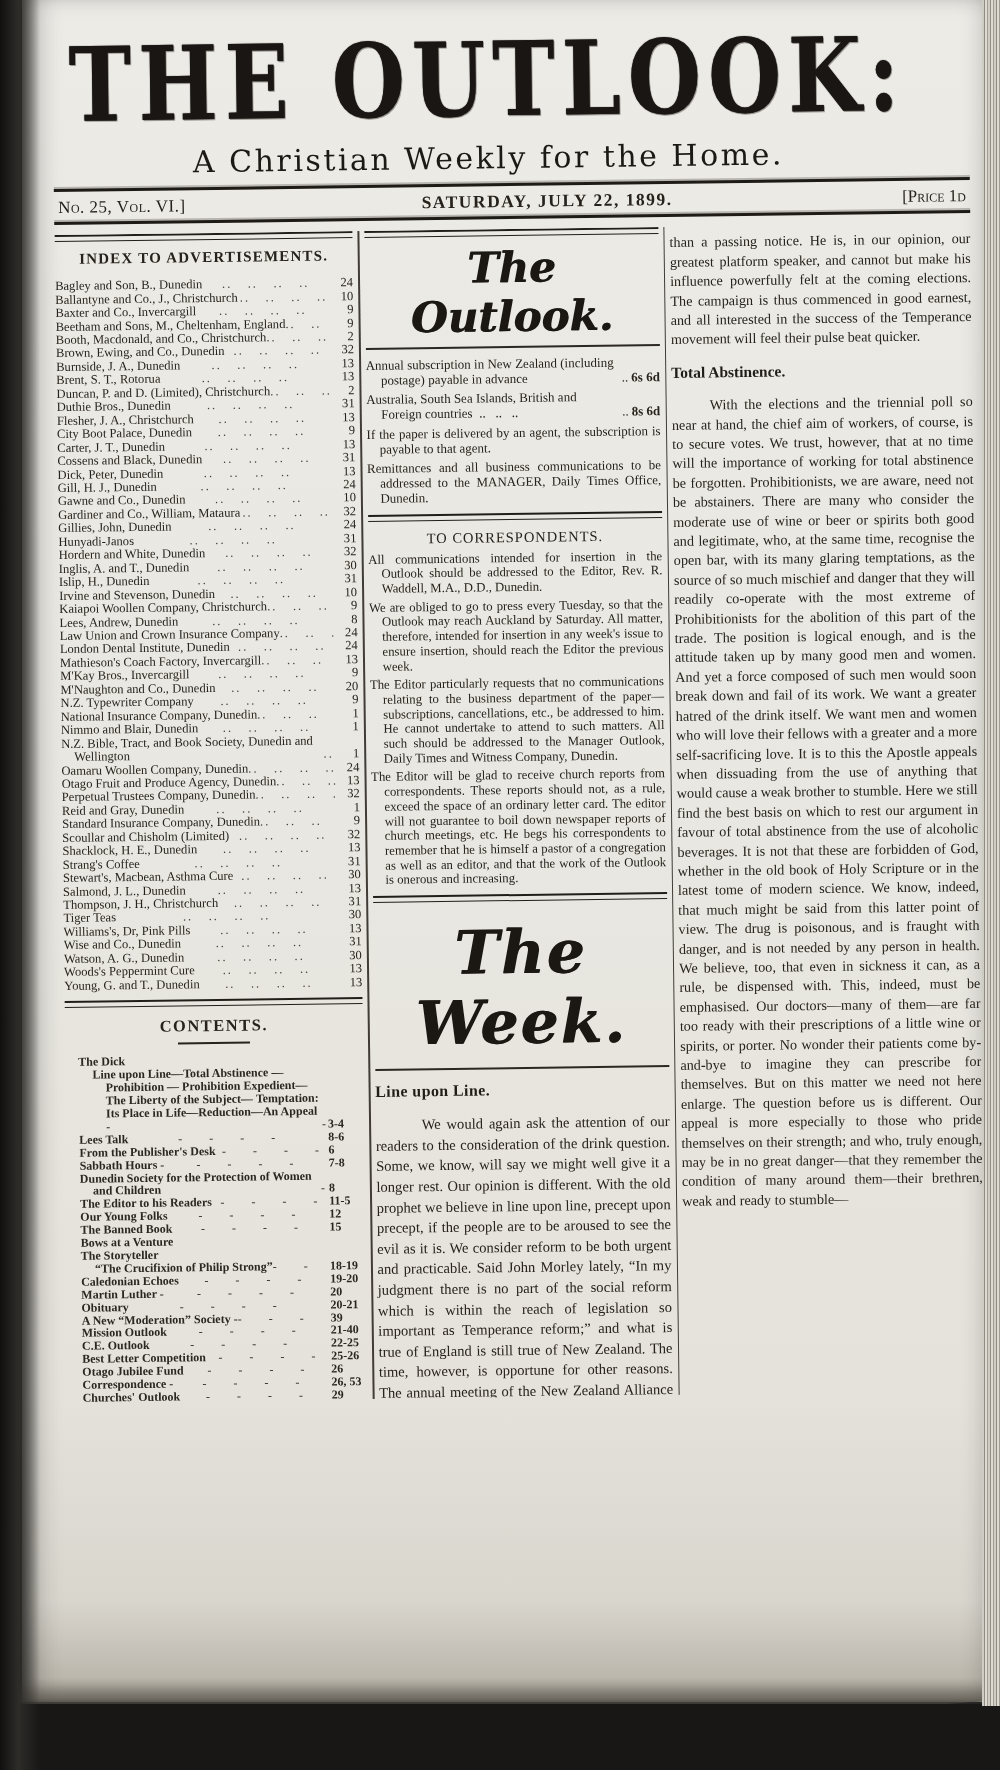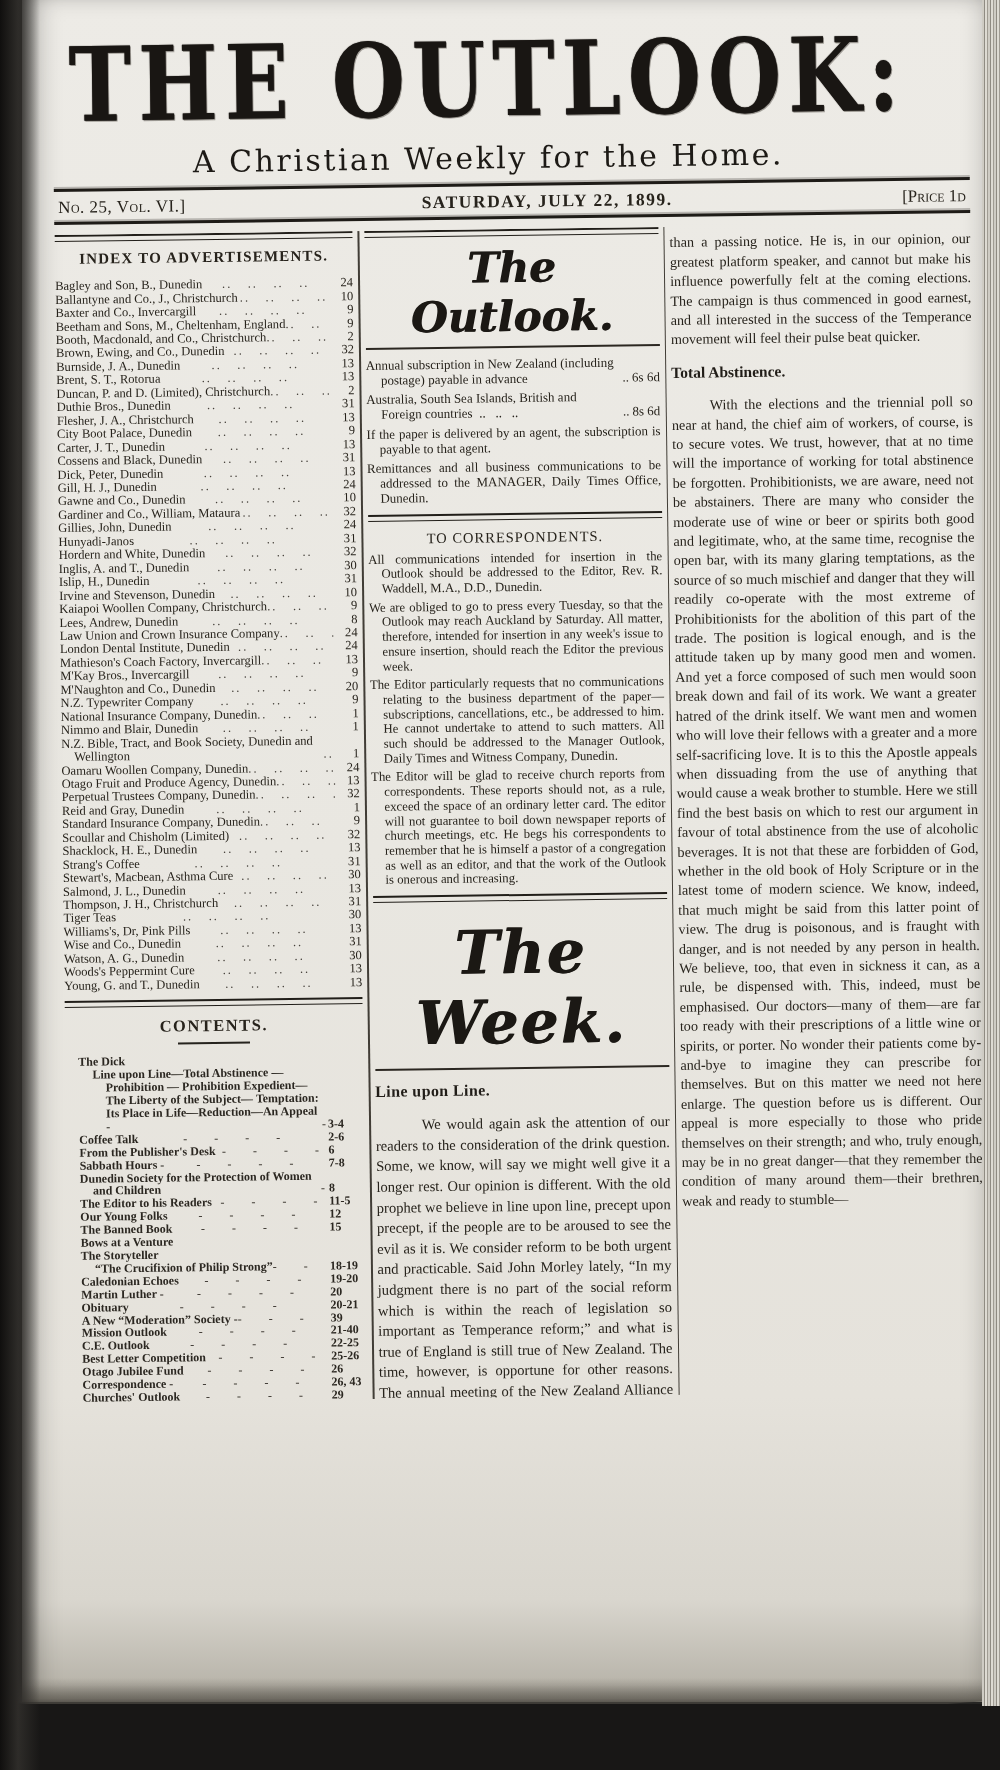--- a/index.html
+++ b/index.html
@@ -71,21 +71,21 @@
   .toc-page{flex:0 0 36px;}
   
   .blackletter{font-family:"DejaVu Serif","Liberation Serif",serif;font-style:italic;font-weight:bold;
     text-align:center;color:#1b1814;text-shadow:.8px 0 0 currentColor;}
   .outlook-title{font-size:42px;margin:7px 0 5px;}
   .week-title{font-size:60px;margin:16px 0 10px;letter-spacing:2px;}
   .rate{display:flex;align-items:flex-end;font-size:13px;line-height:15.2px;margin:4px 0;}
   .rate-text{flex:1 1 auto;padding-left:15px;text-indent:-15px;}
   .rate-dots{flex:0 0 auto;color:#45403a;margin:0 3px;}
   .rate-dots::before{content:"..";}
-  .rate-price{flex:0 0 auto;white-space:nowrap;}
+  .rate-price{flex:0 0 auto;white-space:nowrap;font-weight:bold;}
   .mid-para{font-size:13px;line-height:15.2px;margin:4px 0;text-align:justify;padding-left:13px;text-indent:-13px;}
   .corr-title{text-align:center;font-size:14.5px;letter-spacing:1px;margin:9px 0 5px;}
   .corr-para{font-size:12.8px;line-height:14.7px;margin:4px 0;text-align:justify;padding-left:13px;text-indent:-13px;}
   .article-head{font-weight:bold;font-size:16px;letter-spacing:.4px;margin:12px 0 4px;color:#211d18;}
   .article-para{font-size:14.6px;line-height:20.6px;text-align:justify;text-indent:46px;}
   
   .cont-para{font-size:14.2px;line-height:19.4px;text-align:justify;}
   .ta-head{font-weight:bold;font-size:15.5px;margin:10px 0 4px;color:#211d18;}
   .ta-para{font-size:14.2px;line-height:19.4px;text-align:justify;text-indent:38px;}
   .sp8{height:8px;}.sp4{height:4px;}
@@ -447,23 +447,23 @@
             <span class="toc-page"></span>
           </div>
 
           <div class="toc-row ind1">
             <span class="toc-label">Line upon Line—Total Abstinence —Prohibition — Prohibition Expedient—The Liberty of the Subject— Temptation: Its Place in Life—Reduction—An Appeal -</span>
             <span class="toc-dots"></span>
             <span class="toc-page">3-4</span>
           </div>
 
           <div class="toc-row">
-            <span class="toc-label">Coffee Talk</span>
-            <span class="toc-dots"></span>
-            <span class="toc-page">2-6</span>
+            <span class="toc-label">Lees Talk</span>
+            <span class="toc-dots"></span>
+            <span class="toc-page">8-6</span>
           </div>
 
           <div class="toc-row">
             <span class="toc-label">From the Publisher's Desk</span>
             <span class="toc-dots"></span>
             <span class="toc-page">6</span>
           </div>
 
           <div class="toc-row">
             <span class="toc-label">Sabbath Hours -</span>
@@ -557,21 +557,21 @@
 
           <div class="toc-row">
             <span class="toc-label">Otago Jubilee Fund</span>
             <span class="toc-dots"></span>
             <span class="toc-page">26</span>
           </div>
 
           <div class="toc-row">
             <span class="toc-label">Correspondence -</span>
             <span class="toc-dots"></span>
-            <span class="toc-page">26, 43</span>
+            <span class="toc-page">26, 53</span>
           </div>
 
           <div class="toc-row">
             <span class="toc-label">Churches' Outlook</span>
             <span class="toc-dots"></span>
             <span class="toc-page">29</span>
           </div>
         </div>
     </div>
 

